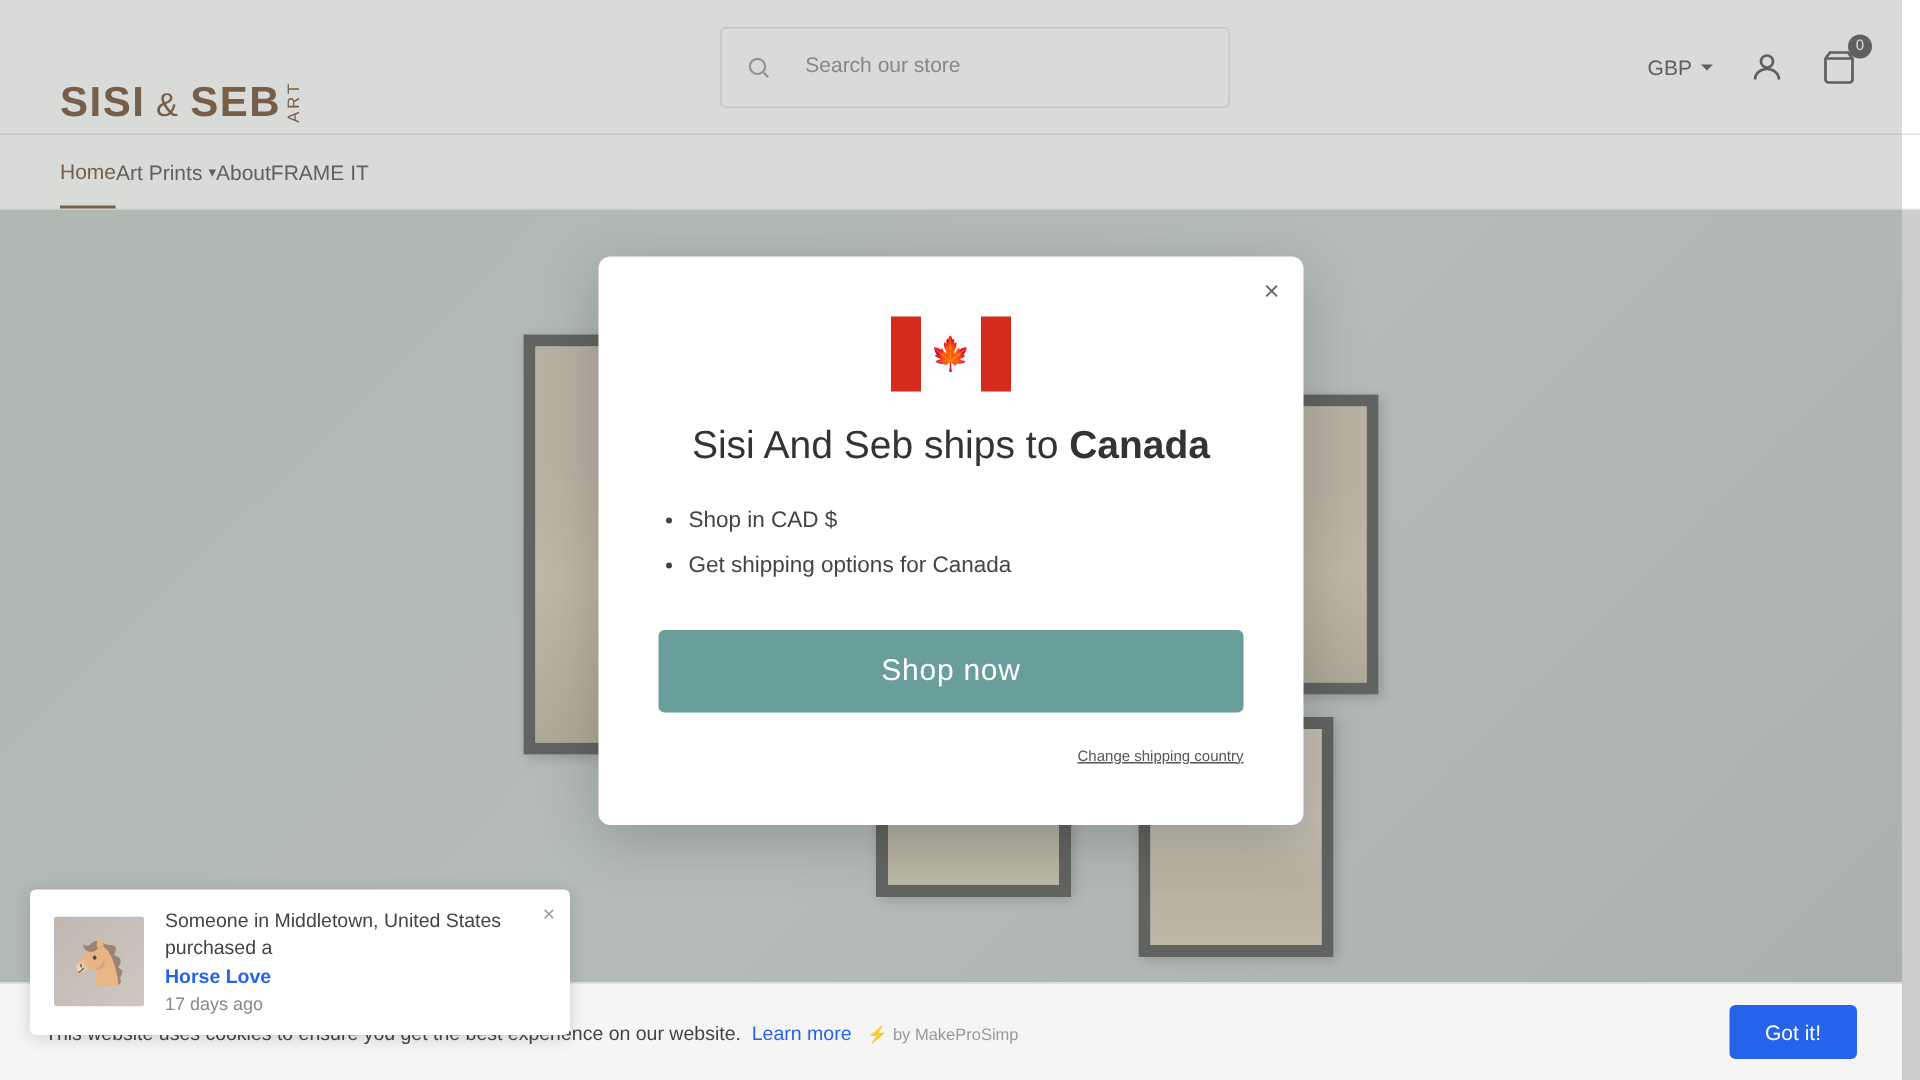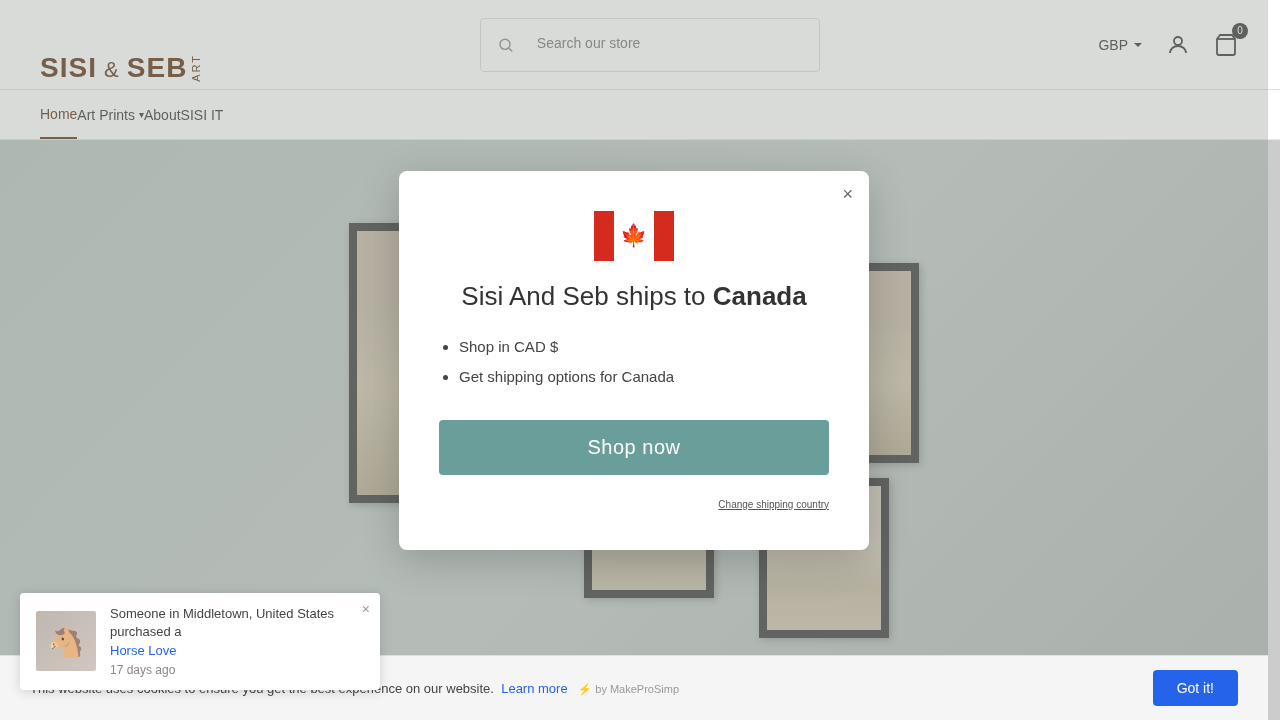--- a/index.html
+++ b/index.html
@@ -65,21 +65,21 @@
     .shop-now-btn { width: 100%; padding: 16px; background: #6a9e9a; color: white; font-size: 20px; font-weight: 400; border: none; border-radius: 4px; cursor: pointer; letter-spacing: 0.5px; }
     .change-country { display: block; text-align: right; margin-top: 24px; font-size: 10px; color: #555; text-decoration: underline; cursor: pointer; }
 
     
     .toast { position: absolute; bottom: 30px; left: 20px; background: white; border-radius: 4px; padding: 12px 16px; width: 360px; display: flex; align-items: center; gap: 14px; box-shadow: 0 2px 12px rgba(0,0,0,0.15); z-index: 200; }
     .toast-image { width: 60px; height: 60px; background: #c8c0b8; border-radius: 2px; flex-shrink: 0; overflow: hidden; }
     .toast-img-inner { width: 100%; height: 100%; background: linear-gradient(135deg, #c0b8b0 0%, #d0c8c0 100%); display: flex; align-items: center; justify-content: center; }
     .horse-shape { font-size: 30px; opacity: 0.6; }
     .toast-content { flex: 1; }
     .toast-text { font-size: 13px; color: #444; line-height: 1.4; margin-bottom: 2px; }
-    .toast-link { font-size: 13px; color: #2563eb; text-decoration: none; display: block; margin-bottom: 2px; }
+    .toast-link { font-size: 13px; color: #2563eb; text-decoration: none; display: block; margin-bottom: 2px; font-weight: bold; }
     .toast-time { font-size: 12px; color: #888; }
     .toast-close { position: absolute; top: 8px; right: 10px; font-size: 14px; color: #999; cursor: pointer; background: none; border: none; }
 
     
     .cookie-banner { position: absolute; bottom: 0; left: 0; right: 12px; background: #f5f5f5; border-top: 1px solid #e0e0e0; padding: 14px 30px; display: flex; align-items: center; justify-content: space-between; z-index: 150; }
     .cookie-text { font-size: 13px; color: #444; flex: 1; }
     .cookie-text a { color: #2563eb; text-decoration: none; }
     .cookie-btn { background: #2563eb; color: white; border: none; border-radius: 4px; padding: 10px 24px; font-size: 14px; cursor: pointer; font-weight: 500; white-space: nowrap; }
     .makepro { font-size: 11px; color: #999; display: flex; align-items: center; gap: 4px; }
     .makepro a { color: #999; }
@@ -160,21 +160,21 @@
     <span>Home</span>
   </a>
   <a class="nav-item">
     <span>Art Prints</span>
     <span class="chevron">▾</span>
   </a>
   <a class="nav-item">
     <span>About</span>
   </a>
   <a class="nav-item">
-    <span>SISI IT</span>
+    <span>FRAME IT</span>
   </a>
 </div>
 
 <div class="modal-backdrop">
   <div class="modal">
     <button class="modal-close">×</button>
 
     <div class="flag-container">
       <div class="canada-flag">
         <div class="flag-red-left"></div>

